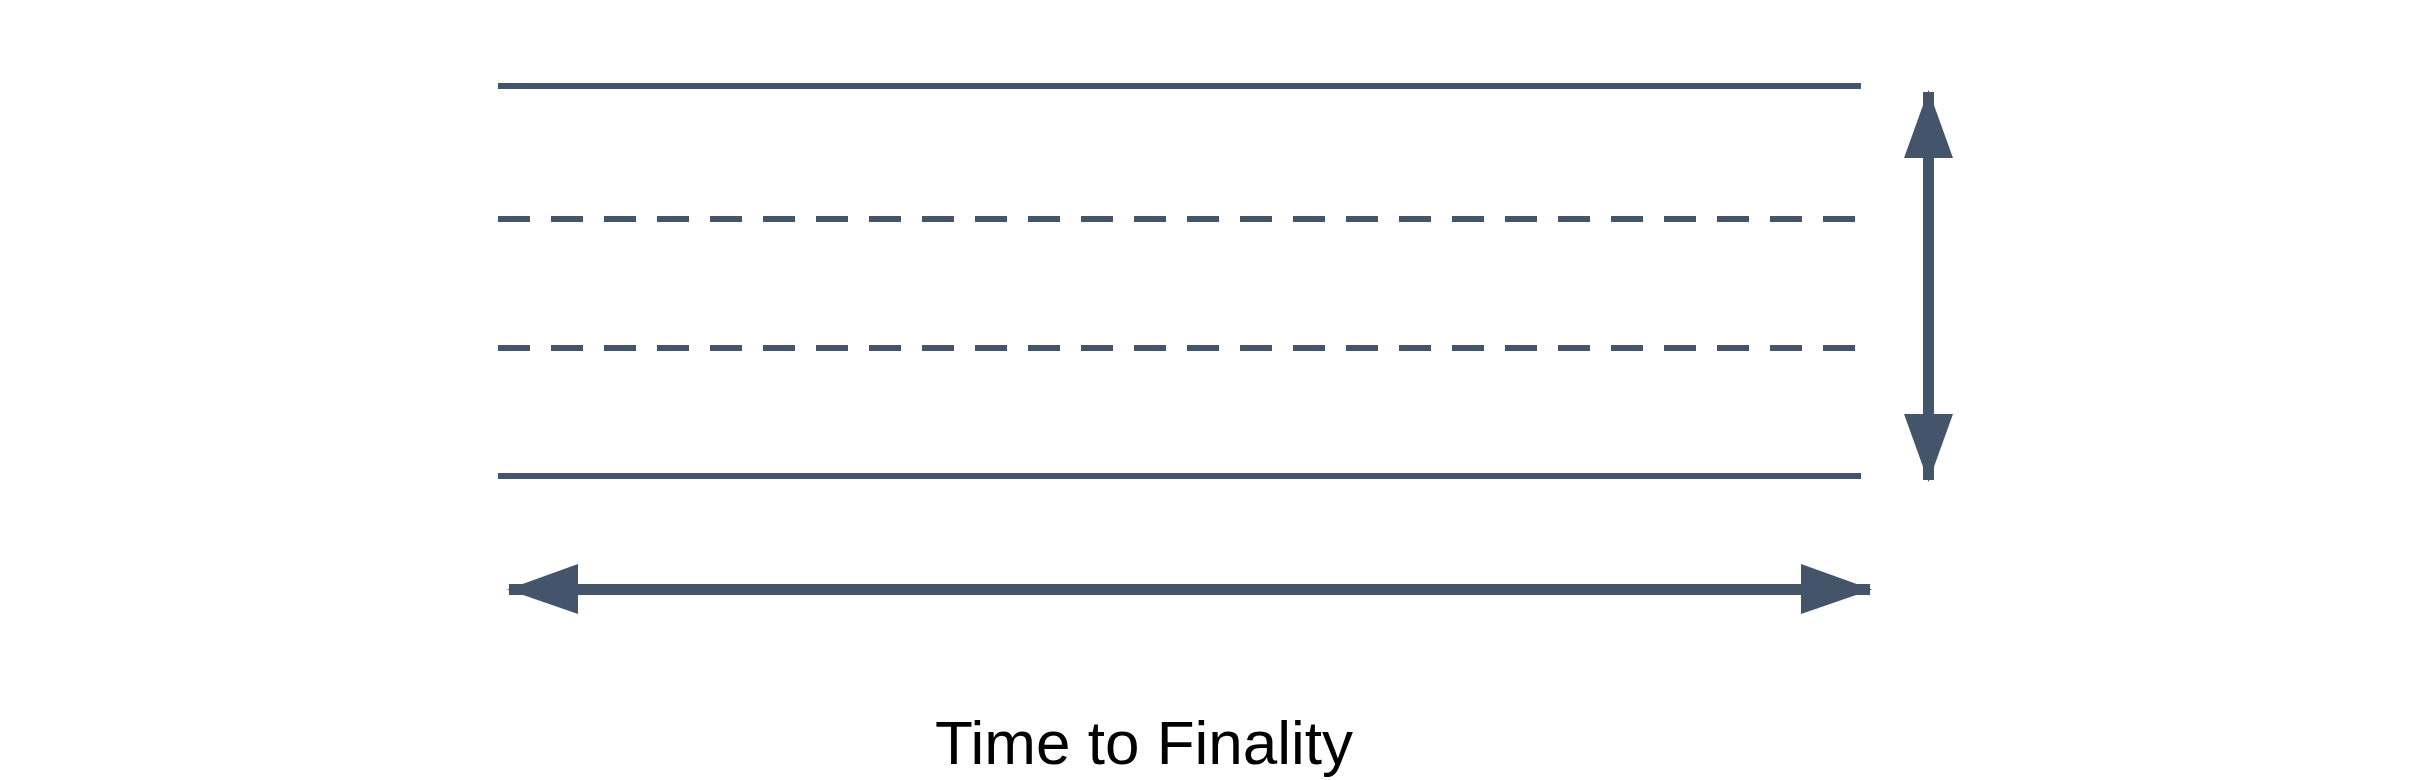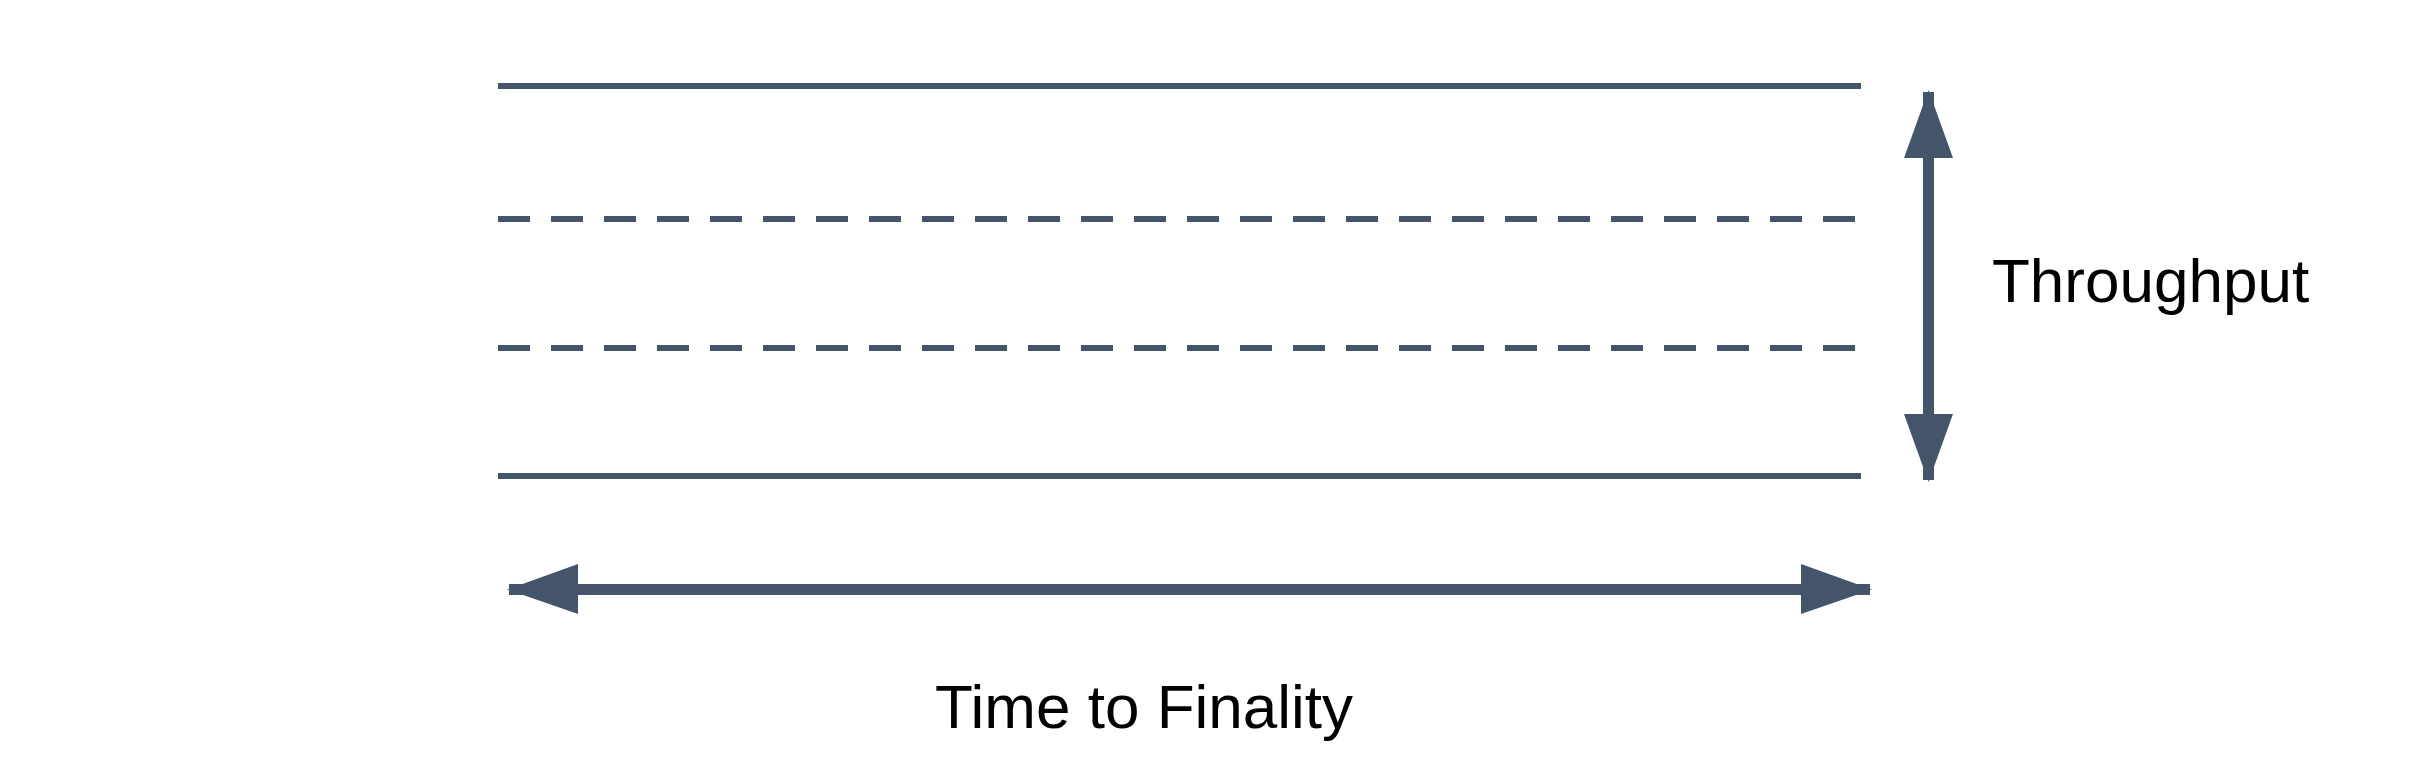--- a/index.html
+++ b/index.html
@@ -34,21 +34,21 @@
     line-height: 1;
     white-space: nowrap;
     letter-spacing: 0px;
   }
   #throughput-label {
     left: 1992px;
     top: 250px;
   }
   #time-to-finality-label {
     left: 935px;
-    top: 676px;
+    top: 712px;
   }
 </style>
 </head>
 <body>
 
 <div id="canvas">
 
   <svg id="diagram-svg" viewBox="0 0 2410 780" xmlns="http://www.w3.org/2000/svg">
 
     <line x1="498" y1="86" x2="1861" y2="86" stroke="#44546A" stroke-width="6" stroke-linecap="butt"></line>
@@ -65,17 +65,16 @@
       <polygon points="1928.5,482 1953,414 1904,414" fill="#44546A"></polygon>
     </g>
 
     <g>
       <rect x="509" y="584" width="1361" height="11" fill="#44546A"></rect>
       <polygon points="507,589.5 578,564 578,614" fill="#44546A"></polygon>
       <polygon points="1872,589.5 1801,564 1801,614" fill="#44546A"></polygon>
     </g>
   </svg>
 
-  <div class="diagram-label" id="throughput-label">Throughput</div>
 
   <div class="diagram-label" id="time-to-finality-label">Time to Finality</div>
 
 </div>
 
 </body></html>

